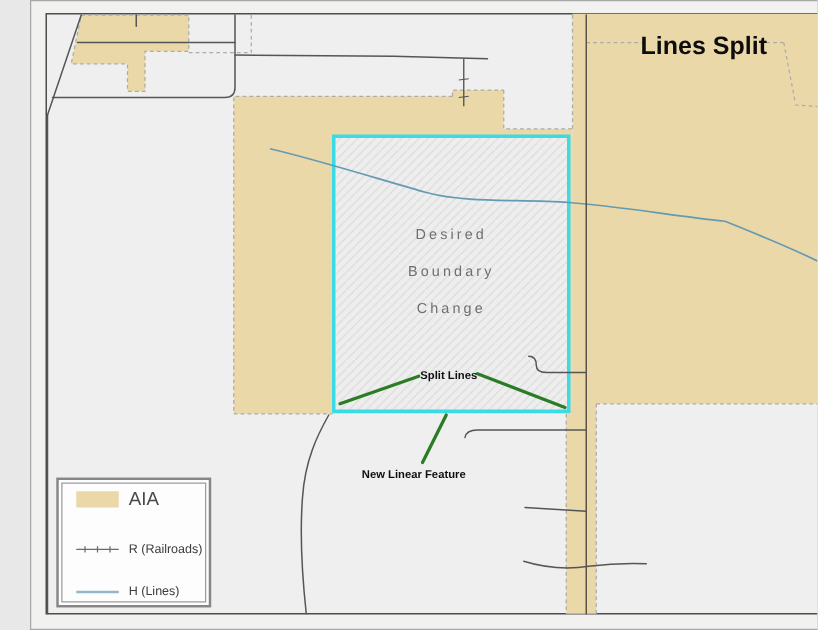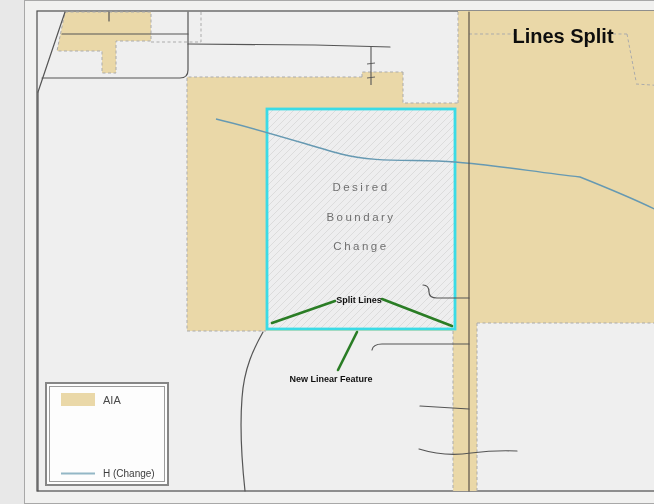--- a/index.html
+++ b/index.html
@@ -18,21 +18,21 @@
     background:#fdfdfd;border:2px solid #868686;box-sizing:border-box;
   }
   .legend-inner{
     position:absolute;left:2px;top:2px;right:2px;bottom:2px;
     border:1px solid #9c9c9c;pointer-events:none;
   }
   .legend-row{
     position:absolute;left:13px;height:15px;display:flex;align-items:center;gap:7px;
   }
   .legend-label{font-size:10px;color:#3c3c3c;white-space:nowrap;}
-  .legend-label.aia{font-size:11px;color:#4a4a4a;text-align:right;}
+  .legend-label.aia{font-size:15px;color:#4a4a4a;text-align:right;}
   .sw{display:block;}
 </style>
 </head>
 <body>
 
 <div id="page">
 
   <svg id="mapsvg" width="654" height="504" viewBox="0 0 654 504">
     <defs>
       <pattern id="hatch" patternUnits="userSpaceOnUse" width="7" height="7">
@@ -104,23 +104,30 @@
     <div class="legend-inner"></div>
 
     <div class="legend-row" style="top:8px">
       <svg class="sw" width="36" height="15">
         <rect x="1" y="1" width="34" height="13" fill="#ead8a8"></rect>
       </svg>
       <span class="legend-label aia">AIA</span>
     </div>
 
 
+    <div class="legend-row" style="top:48px">
+      <svg class="sw" width="36" height="15">
+        <line x1="1" y1="7.5" x2="35" y2="7.5" stroke="#6a6a6a" stroke-width="1"></line>
+        <path d="M8,5 L8,10 M18,5 L18,10 M28,5 L28,10" stroke="#6a6a6a" stroke-width="1"></path>
+      </svg>
+      <span class="legend-label">R (Railroads)</span>
+    </div>
 
 
     <div class="legend-row" style="top:82px">
       <svg class="sw" width="36" height="15">
         <line x1="1" y1="7.5" x2="35" y2="7.5" stroke="#93b7c6" stroke-width="2"></line>
       </svg>
-      <span class="legend-label">H (Change)</span>
+      <span class="legend-label">H (Lines)</span>
     </div>
   </div>
 
 </div>
 
 </body></html>

